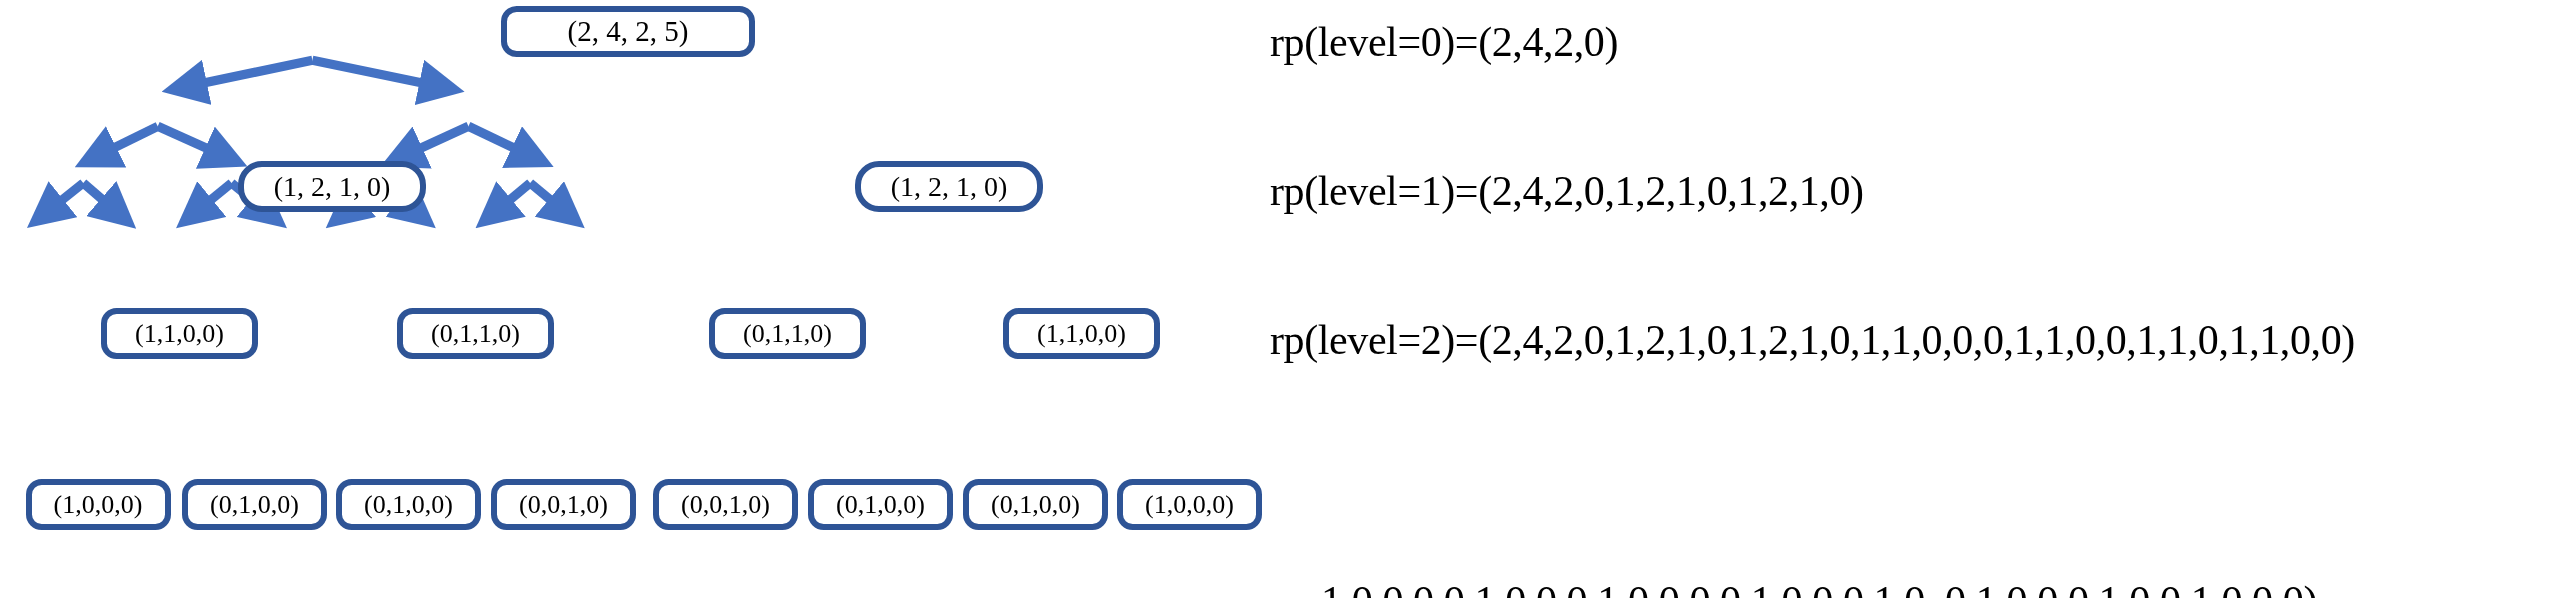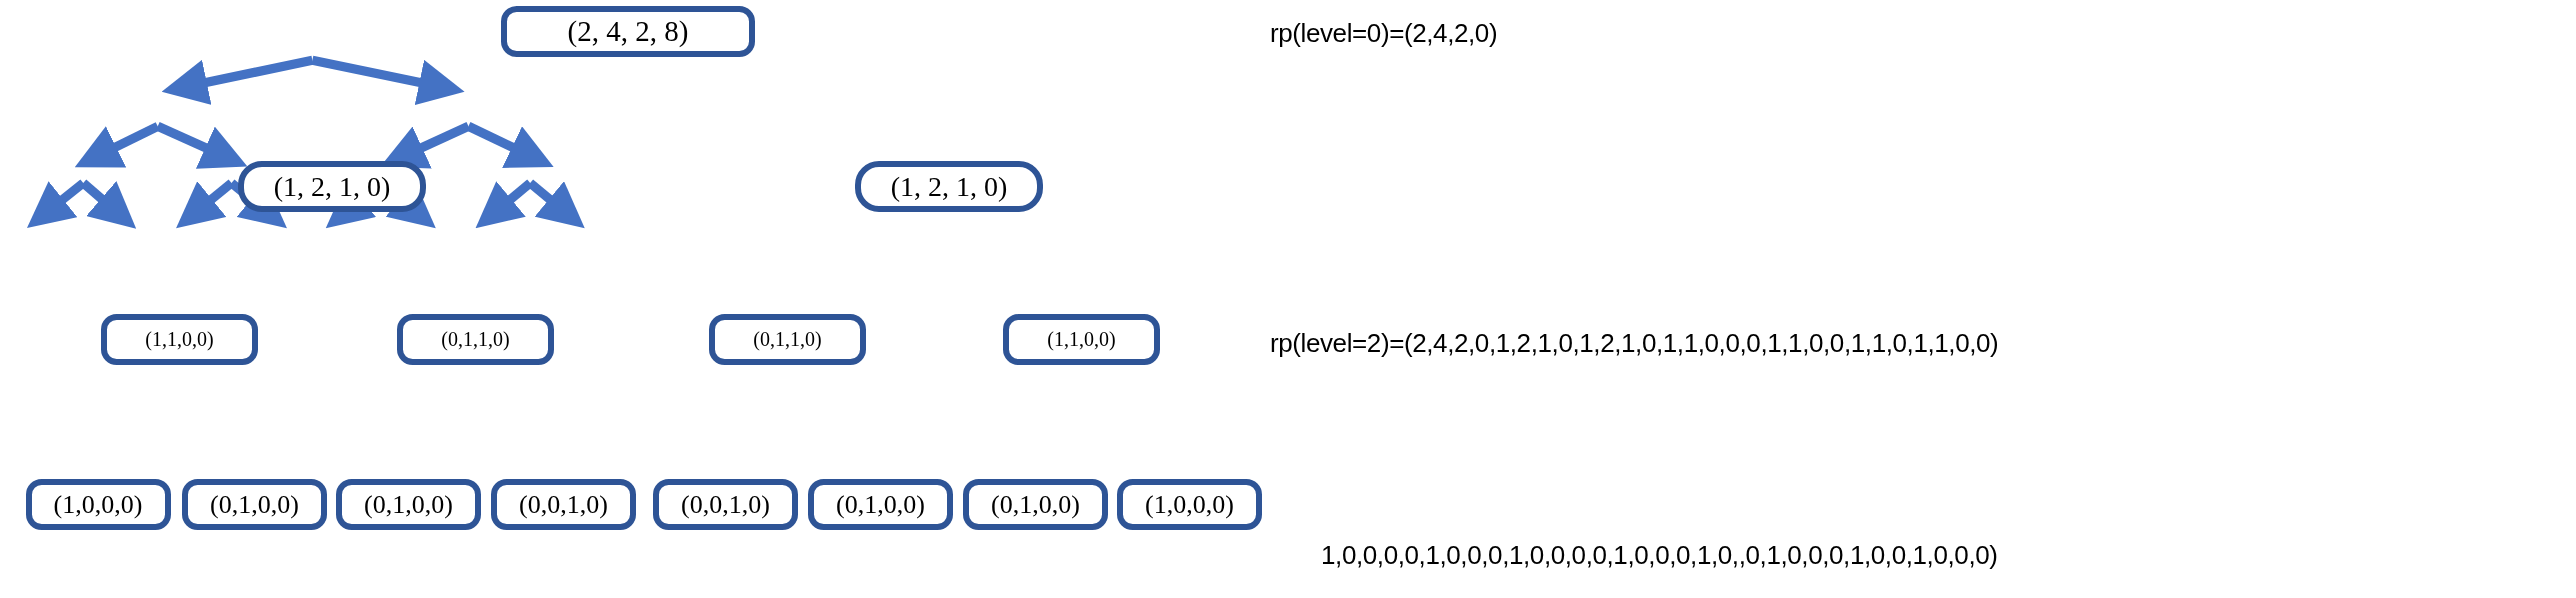--- a/index.html
+++ b/index.html
@@ -43,36 +43,36 @@
     display: flex;
     align-items: center;
     justify-content: center;
     color: #000000;
     font-family: "Liberation Serif", serif;
     white-space: nowrap;
     z-index: 5;
   }
   .node.lvl0 { font-size: 29px; }
   .node.lvl1 { font-size: 28px; border-radius: 24px; }
-  .node.lvl2 { font-size: 20px; margin-top: 6px; }
+  .node.lvl2 { font-size: 26px; }
   .node.lvl3 { font-size: 26px; margin-top: 14px; }
 
   
   #rp-list {
     position: absolute;
     left: 1270px;
     top: 0;
     width: 1306px;
     height: 598px;
   }
   .rp-line {
     position: absolute;
     color: #000000;
-    font-family: Liberation Sans, sans-serif;
-    font-size: 26px;
+    font-family: Liberation Serif, serif;
+    font-size: 42px;
     letter-spacing: -0.4px;
     white-space: pre;
     line-height: 1.16;
   }
   .rp-line .cont {
     display: block;
     padding-left: 51px;
   }
 </style>
 </head>
@@ -102,21 +102,21 @@
         <path d="M117,258 L168,302"></path>
         <path d="M326,258 L272,302"></path>
         <path d="M326,258 L380,302"></path>
         <path d="M537,258 L483,302"></path>
         <path d="M537,258 L590,302"></path>
         <path d="M747,258 L694,302"></path>
         <path d="M747,258 L800,302"></path>
       </g>
     </svg>
 
-    <div class="node lvl0" style="left:501px; top:5.7px; width:254px; height:51px;">(2, 4, 2, 8)</div>
+    <div class="node lvl0" style="left:501px; top:5.7px; width:254px; height:51px;">(2, 4, 2, 5)</div>
 
     <div class="node lvl1" style="left:238px; top:161px; width:188px; height:51px;">(1, 2, 1, 0)</div>
     <div class="node lvl1" style="left:855px; top:161px; width:188px; height:51px;">(1, 2, 1, 0)</div>
 
     <div class="node lvl2" style="left:101px; top:308px; width:157px; height:51px;">(1,1,0,0)</div>
     <div class="node lvl2" style="left:397px; top:308px; width:157px; height:51px;">(0,1,1,0)</div>
     <div class="node lvl2" style="left:709px; top:308px; width:157px; height:51px;">(0,1,1,0)</div>
     <div class="node lvl2" style="left:1003px; top:308px; width:157px; height:51px;">(1,1,0,0)</div>
 
     <div class="node lvl3" style="left:25.5px; top:465px; width:145px; height:51px;">(1,0,0,0)</div>
@@ -126,22 +126,23 @@
     <div class="node lvl3" style="left:653px; top:465px; width:145px; height:51px;">(0,0,1,0)</div>
     <div class="node lvl3" style="left:808px; top:465px; width:145px; height:51px;">(0,1,0,0)</div>
     <div class="node lvl3" style="left:963px; top:465px; width:145px; height:51px;">(0,1,0,0)</div>
     <div class="node lvl3" style="left:1117px; top:465px; width:145px; height:51px;">(1,0,0,0)</div>
 
   </div>
 
   <div id="rp-list">
     <div class="rp-line" style="left:0px; top:18.4px;">rp(level=0)=(2,4,2,0)</div>
 
+    <div class="rp-line" style="left:0px; top:167px;">rp(level=1)=(2,4,2,0,1,2,1,0,1,2,1,0)</div>
 
-    <div class="rp-line" style="left:0px; top:316px;margin-top:12px;">rp(level=2)=(2,4,2,0,1,2,1,0,1,2,1,0,1,1,0,0,0,1,1,0,0,1,1,0,1,1,0,0)</div>
+    <div class="rp-line" style="left:0px; top:316px;">rp(level=2)=(2,4,2,0,1,2,1,0,1,2,1,0,1,1,0,0,0,1,1,0,0,1,1,0,1,1,0,0)</div>
 
     <div class="rp-line" style="left:0px; top:480px;">
       <span class="cont">1,0,0,0,0,1,0,0,0,1,0,0,0,0,1,0,0,0,1,0,,0,1,0,0,0,1,0,0,1,0,0,0)</span>
     </div>
   </div>
 
 </div>
 
 
 </body></html>

